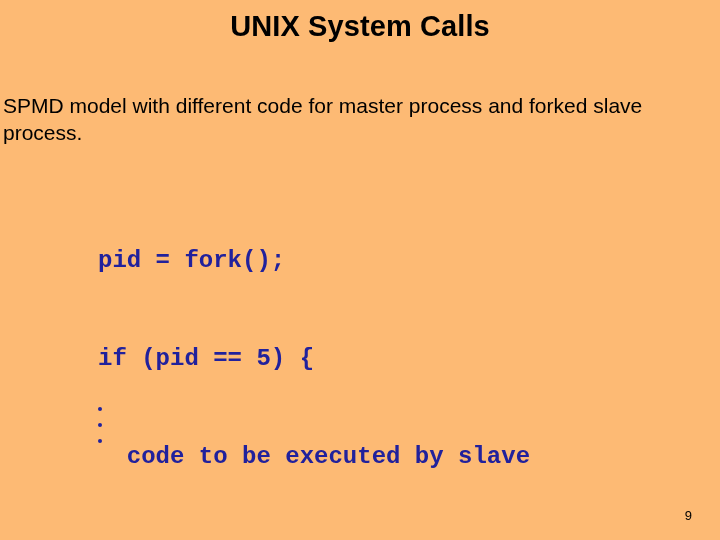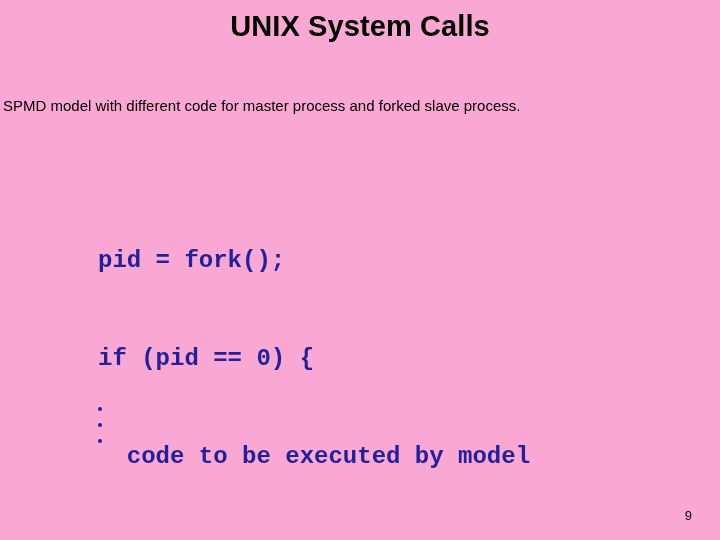--- a/index.html
+++ b/index.html
@@ -4,21 +4,21 @@
 <style>
   html, body {
     margin: 0;
     padding: 0;
     background: #ffffff;
   }
   .slide {
     position: relative;
     width: 720px;
     height: 540px;
-    background: #f9a8d4;
+    background: #fdba74;
     overflow: hidden;
     font-family: "Liberation Sans", sans-serif;
   }
 
   
   .slide-title {
     position: absolute;
     top: 9px;
     left: 0;
     width: 720px;
@@ -32,21 +32,21 @@
     white-space: nowrap;
   }
 
   
   .body-text {
     position: absolute;
     top: 92px;
     left: 3px;
     width: 700px;
     font-family: "Liberation Sans", sans-serif;
-    font-size: 15px;
+    font-size: 21px;
     font-weight: normal;
     color: #000000;
     line-height: 27px;
     text-align: left;
   }
 
   
   .code-block {
     position: absolute;
     top: 180px;
@@ -95,22 +95,22 @@
 <body>
 
 <div class="slide">
 
   <div class="slide-title">UNIX System Calls</div>
 
   <div class="body-text">SPMD model with different code for master process and forked slave process.</div>
 
   <div class="code-block">
     <div class="code-line">pid = fork();</div>
-    <div class="code-line">if (pid == 0) {</div>
-    <div class="code-line">  code to be executed by model</div>
+    <div class="code-line">if (pid == 5) {</div>
+    <div class="code-line">  code to be executed by slave</div>
     <div class="code-line">} else {</div>
     
     
     
   </div>
 
   <div class="vdots">
     <div class="dot"></div>
     <div class="dot"></div>
     <div class="dot"></div>

